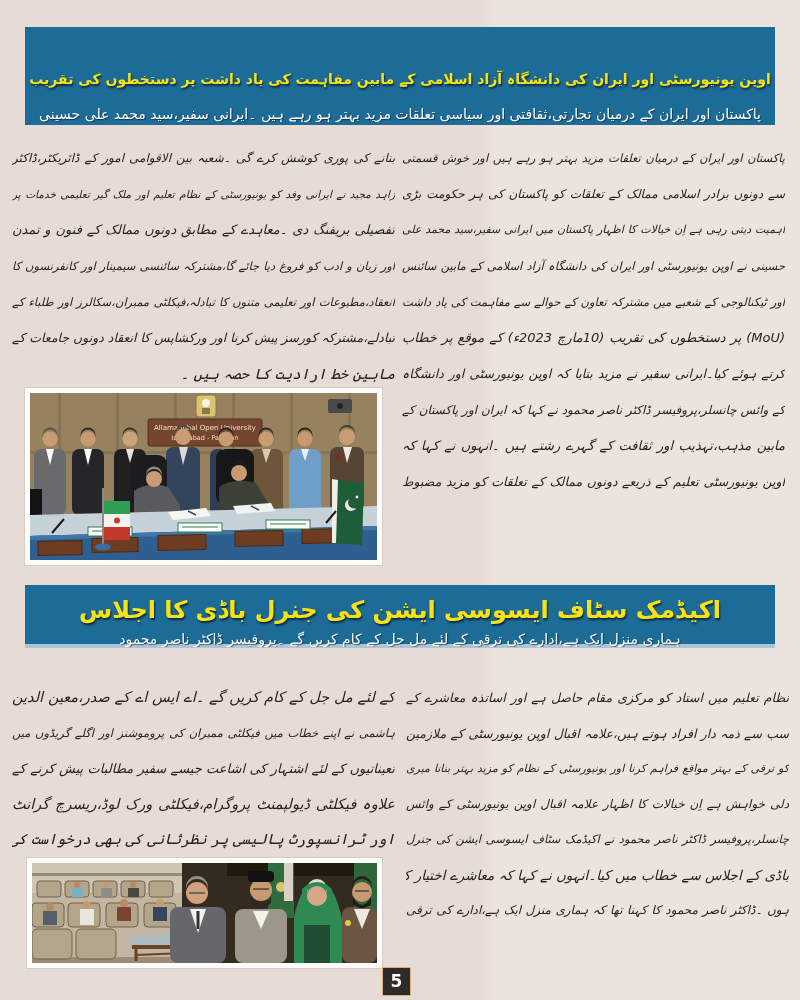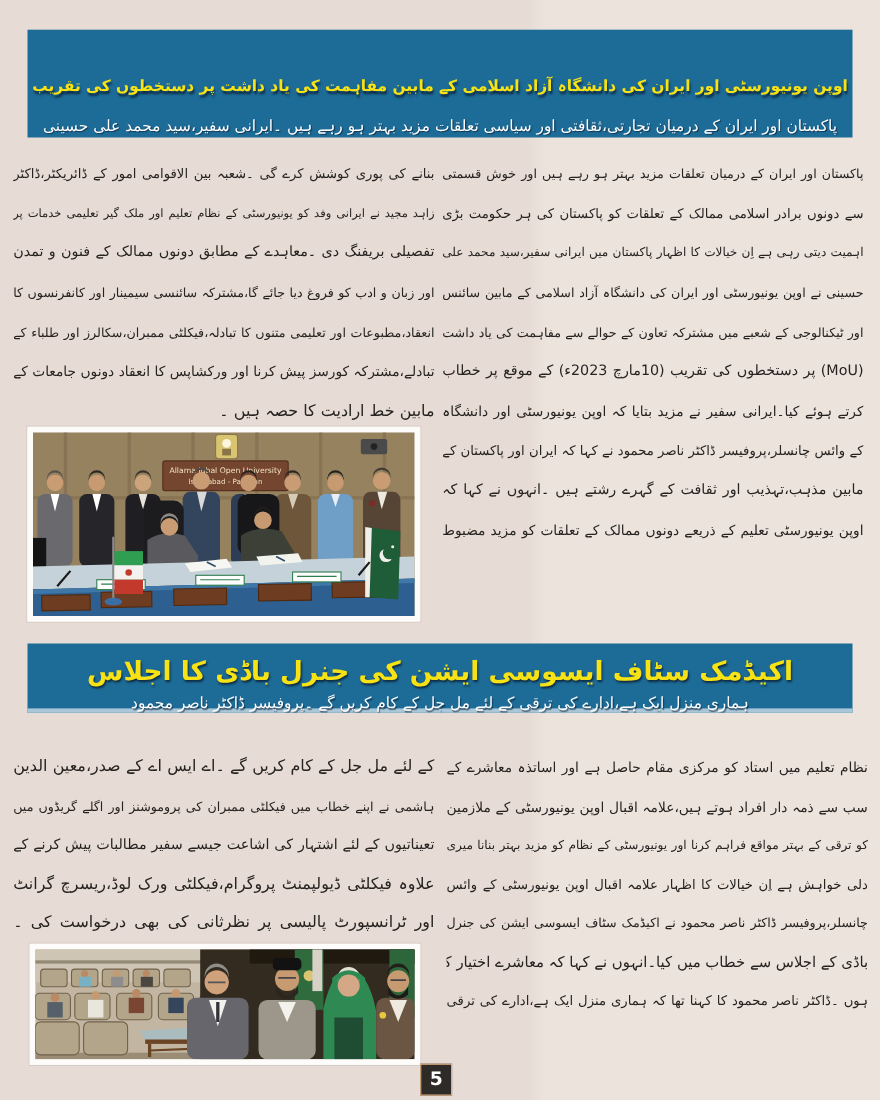--- a/index.html
+++ b/index.html
@@ -20,21 +20,21 @@
   }
   .banner1 .headline{font-size:25px;line-height:40px;padding-top:12px;margin-top:20px;}
   .banner2 .headline{font-size:24px;line-height:34px;padding-top:8px;}
   .subline{
     color:#ffffff;font-size:14px;white-space:nowrap;overflow:hidden;
     text-shadow:1px 1px 1px rgba(10,20,40,.6);
   }
   .banner1 .subline{margin-top:7px;}
   .banner2 .subline{margin-top:4px;}
   .textcol{
-    position:absolute;width:383px;direction:rtl;color:#262321;
+    position:absolute;width:383px;direction:rtl;color:#262321;font-style:italic;
   }
   .line{
     height:36px;line-height:36px;font-size:14.5px;white-space:nowrap;
     overflow:hidden;text-align:justify;text-align-last:justify;
   }
   #col1-right{left:402px;top:140px;}
   #col1-left{left:12px;top:140px;}
   #col2-right{left:406px;top:680px;}
   #col2-left{left:12px;top:680px;}
   #col2-right .line,#col2-left .line{height:35.5px;line-height:35.5px;}

